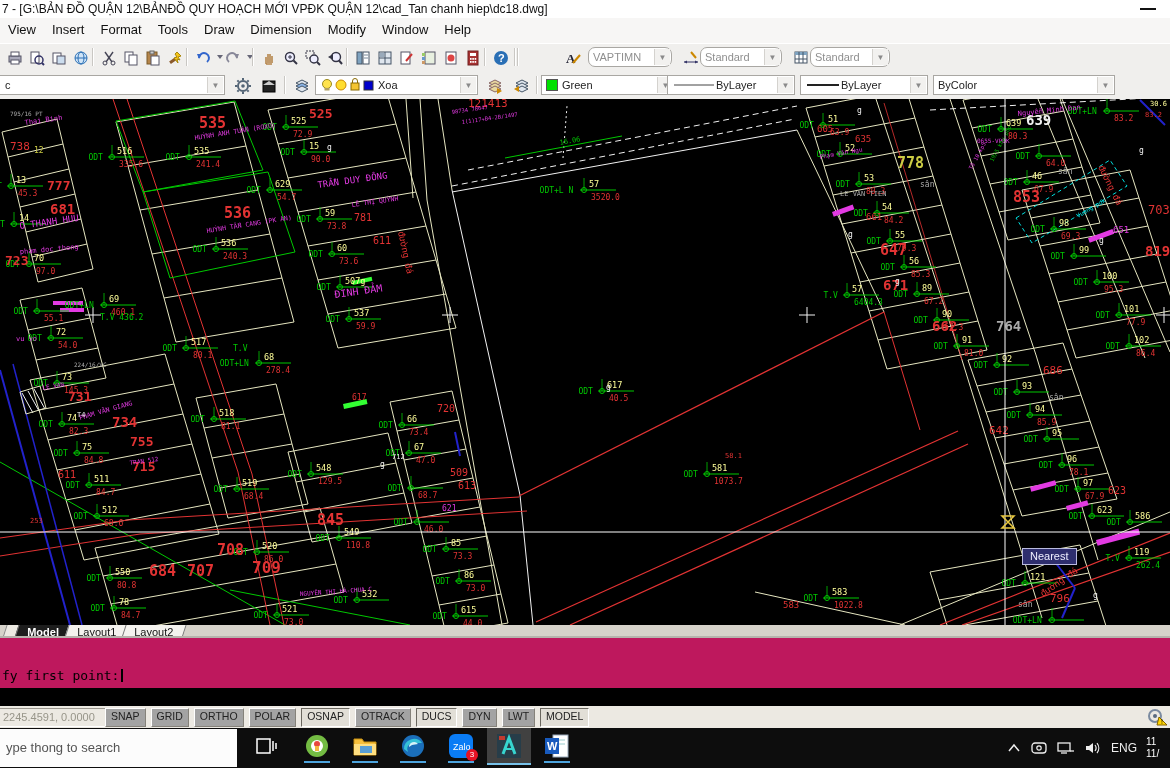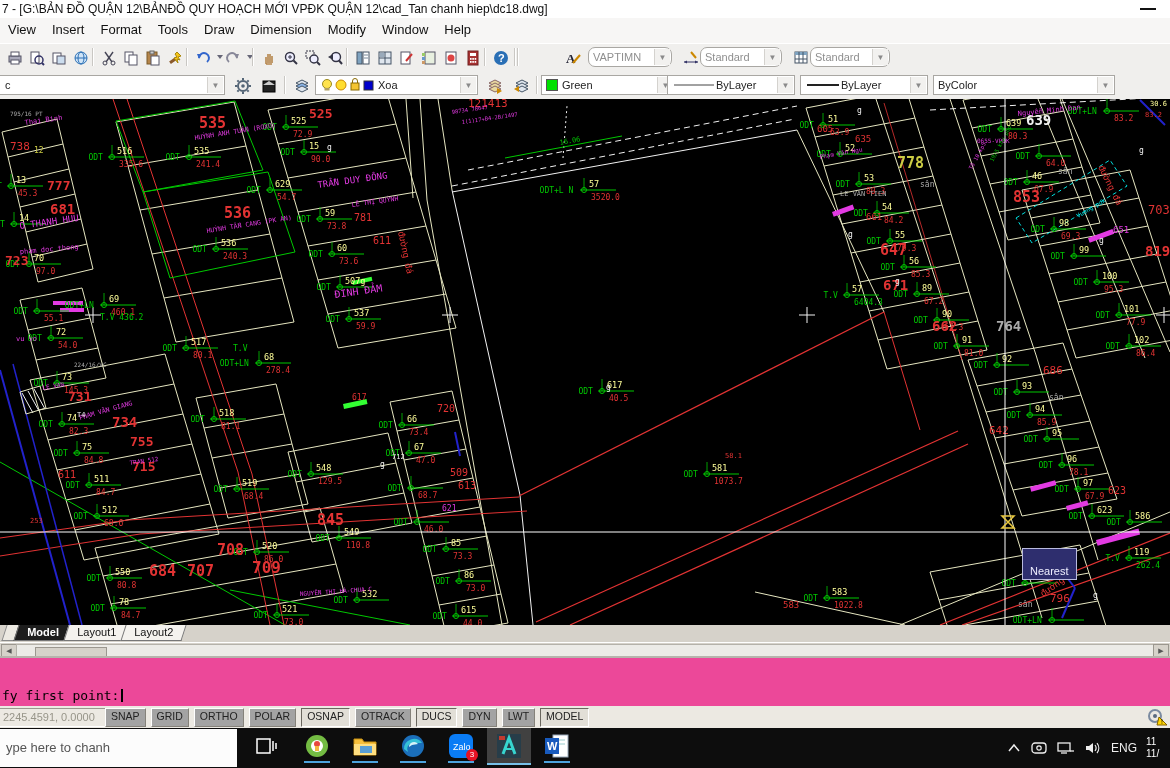--- a/index.html
+++ b/index.html
@@ -19,35 +19,35 @@
   .combo{position:absolute;top:3px;height:20px;background:#fff;border:1px solid #a9a7a3;font-size:11px;
          display:flex;align-items:center;padding-left:4px;box-sizing:border-box;color:#222;}
   .combo .arrow{position:absolute;right:1px;top:1px;bottom:1px;width:15px;background:#f2f1ef;border-left:1px solid #d4d2ce;
                 display:flex;align-items:center;justify-content:center;color:#8a8a8a;font-size:8px;}
   .combo.gray{color:#8f8f8f;border-radius:7px;}
   .chip{display:inline-block;width:10px;height:10px;margin-right:4px;border:1px solid #555;}
   
   #canvas{position:absolute;left:0;top:99px;width:1170px;height:526px;background:#000;overflow:hidden;cursor:none;}
   #map-svg{position:absolute;left:0;top:0;}
   #osnap-tip{position:absolute;background:#2e2e6e;border:1px solid #b9bade;color:#eef;font-size:11px;
-             padding:16px 7px 2px 7px;font-family:"Liberation Sans",sans-serif;}
+             padding:1px 7px 2px 7px;font-family:"Liberation Sans",sans-serif;}
   
   #tabrow{position:absolute;left:0;top:625px;width:1170px;height:17px;background:#d6d2ca;display:flex;align-items:flex-start;}
   .tabcorner{width:14px;height:15px;background:#ece9e2;border:1px solid #888;border-top:none;transform:skewX(-18deg);margin-left:4px;}
   .mtab{height:15px;padding:0 10px;font-size:11px;line-height:15px;border:1px solid #777;border-top:none;
         transform:skewX(-18deg);margin-left:-4px;background:#f4f2ee;color:#111;}
   .mtab span{display:inline-block;transform:skewX(18deg);}
   .mtab.active{background:#1d1d1d;color:#fff;font-weight:bold;}
   #hscroll{position:absolute;left:0;top:642px;width:1170px;height:14px;background:#d6d2ca;border-top:1px solid #fff;}
   #hscroll .track{position:absolute;left:16px;right:16px;top:1px;height:11px;background:#ecebe7;border:1px solid #b5b2aa;}
   #hscroll .thumb{position:absolute;left:18px;top:2px;width:70px;height:9px;background:#d6d2ca;border:1px solid #9b978f;}
   .scrollarrow{position:absolute;top:1px;width:14px;height:11px;background:#d6d2ca;border:1px solid #9b978f;
                font-size:7px;color:#555;text-align:center;line-height:11px;}
   
-  #cmdarea{position:absolute;left:0;top:656px;width:1170px;height:50px;background:#ec4899;border-top:2px solid #b6b3ac;}
+  #cmdarea{position:absolute;left:0;top:636px;width:1170px;height:50px;background:#be185d;border-top:2px solid #b6b3ac;}
   #cmdline{position:absolute;left:2px;top:30px;font-family:"DejaVu Sans Mono",monospace;font-size:13px;color:#000;}
   .caret{display:inline-block;width:2px;height:13px;background:#000;vertical-align:-2px;margin-left:2px;}
   
   #statusbar{position:absolute;left:0;top:706px;width:1170px;height:22px;background:#ece9e2;}
   #coords{position:absolute;left:-12px;top:2px;width:112px;height:17px;border:1px solid #9b978f;border-bottom-color:#fff;border-right-color:#fff;
           background:#ece9e2;color:#979589;font-size:11px;line-height:17px;padding-left:14px;}
   #toggles{position:absolute;left:105px;top:2px;display:flex;gap:5px;}
   .toggle{height:15px;padding:1px 5px;font-size:10.5px;color:#222;background:#a3a3a3;
           border:1px solid;border-color:#fff #85827a #85827a #fff;}
   .toggle.pressed{border-color:#6a675f #fff #fff #6a675f;background:#e2dfd7;}
@@ -1107,21 +1107,21 @@
       </div>
     <svg id="statusicon" width="22" height="18">
       <circle cx="9" cy="8" r="6" fill="none" stroke="#7a8aa0" stroke-width="2"></circle>
       <circle cx="9" cy="8" r="2" fill="#5a6a80"></circle>
       <polygon points="13,9 21,17 11,17" fill="#ffd400" stroke="#806000"></polygon>
       <text x="15" y="16" font-size="7" fill="#000">!</text>
     </svg>
   </div>
 
   <div id="taskbar">
-    <div id="tsearch">ype here to chanh</div>
+    <div id="tsearch">ype thong to search</div>
     <div class="tapp" style="left:244px;">
       <svg width="22" height="22">
         <rect x="2" y="4" width="13" height="14" fill="none" stroke="#fff" stroke-width="1.5"></rect>
         <line x1="18" y1="6" x2="18" y2="16" stroke="#fff" stroke-width="1.5"></line>
         <line x1="21" y1="8" x2="21" y2="14" stroke="#fff" stroke-width="1.5"></line>
       </svg>
     </div>
     <div class="tapp" style="left:295px;">
       <svg width="26" height="26">
         <circle cx="13" cy="13" r="11" fill="#74bc43"></circle>

